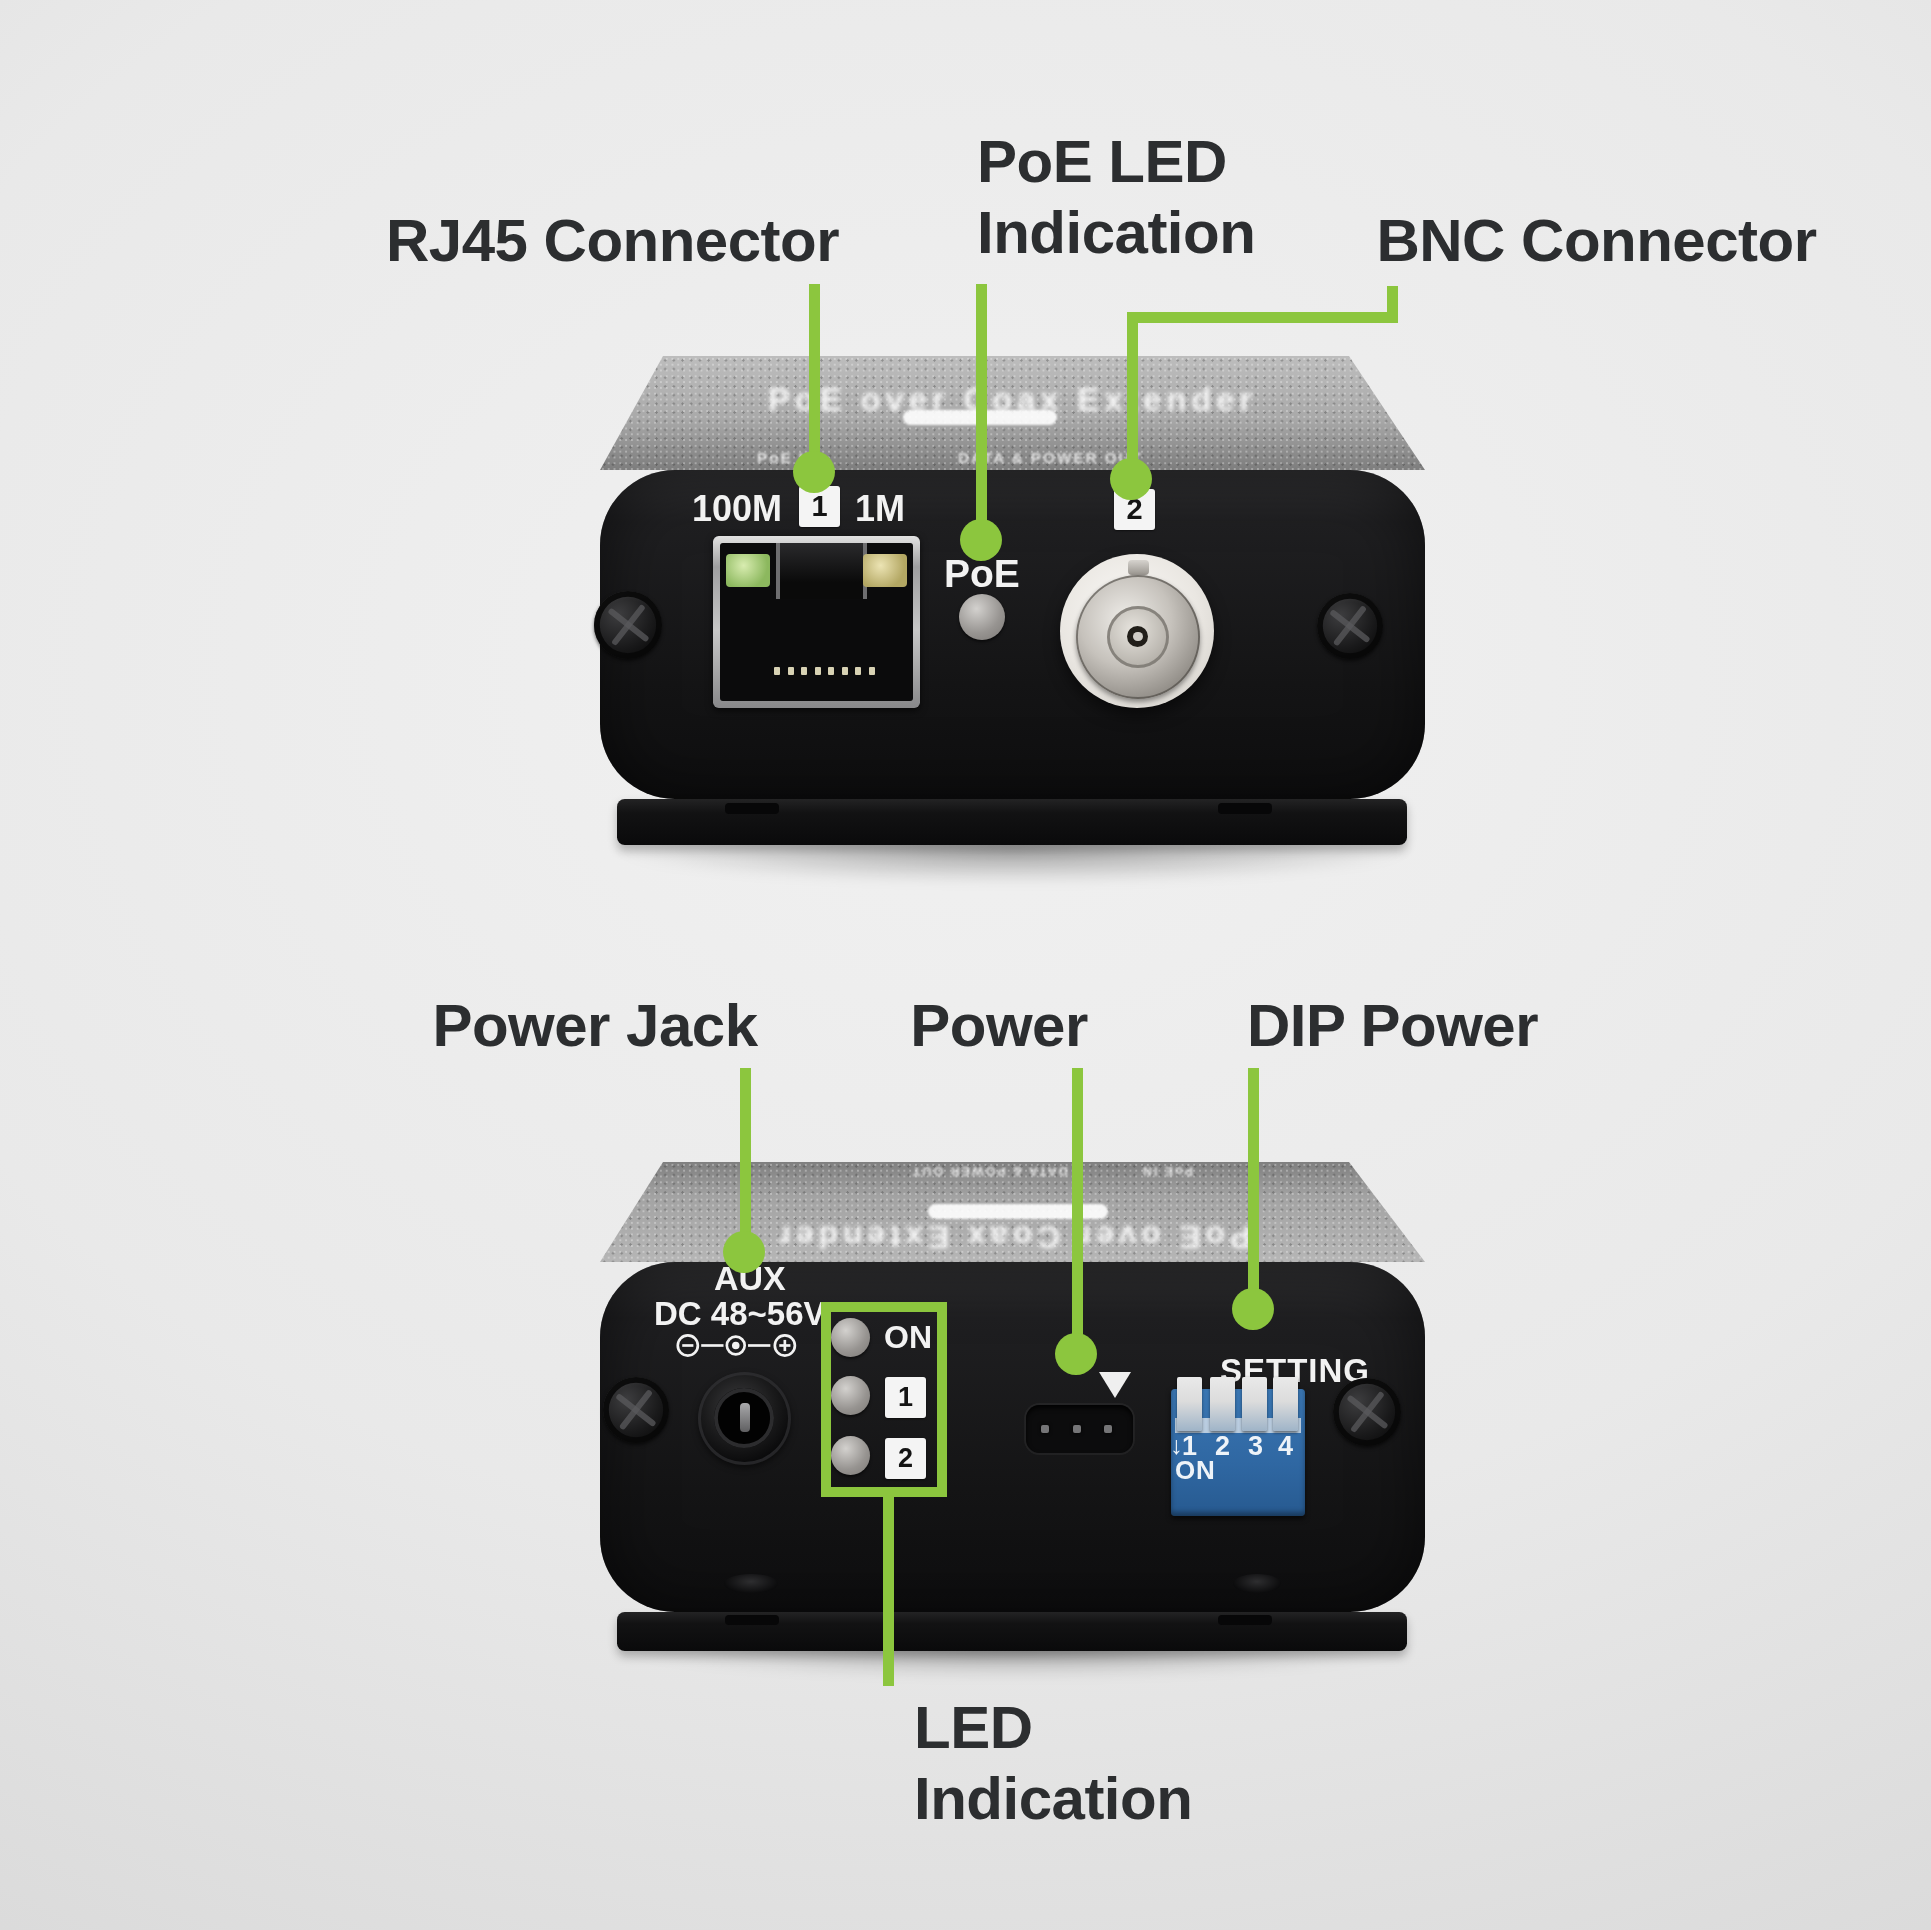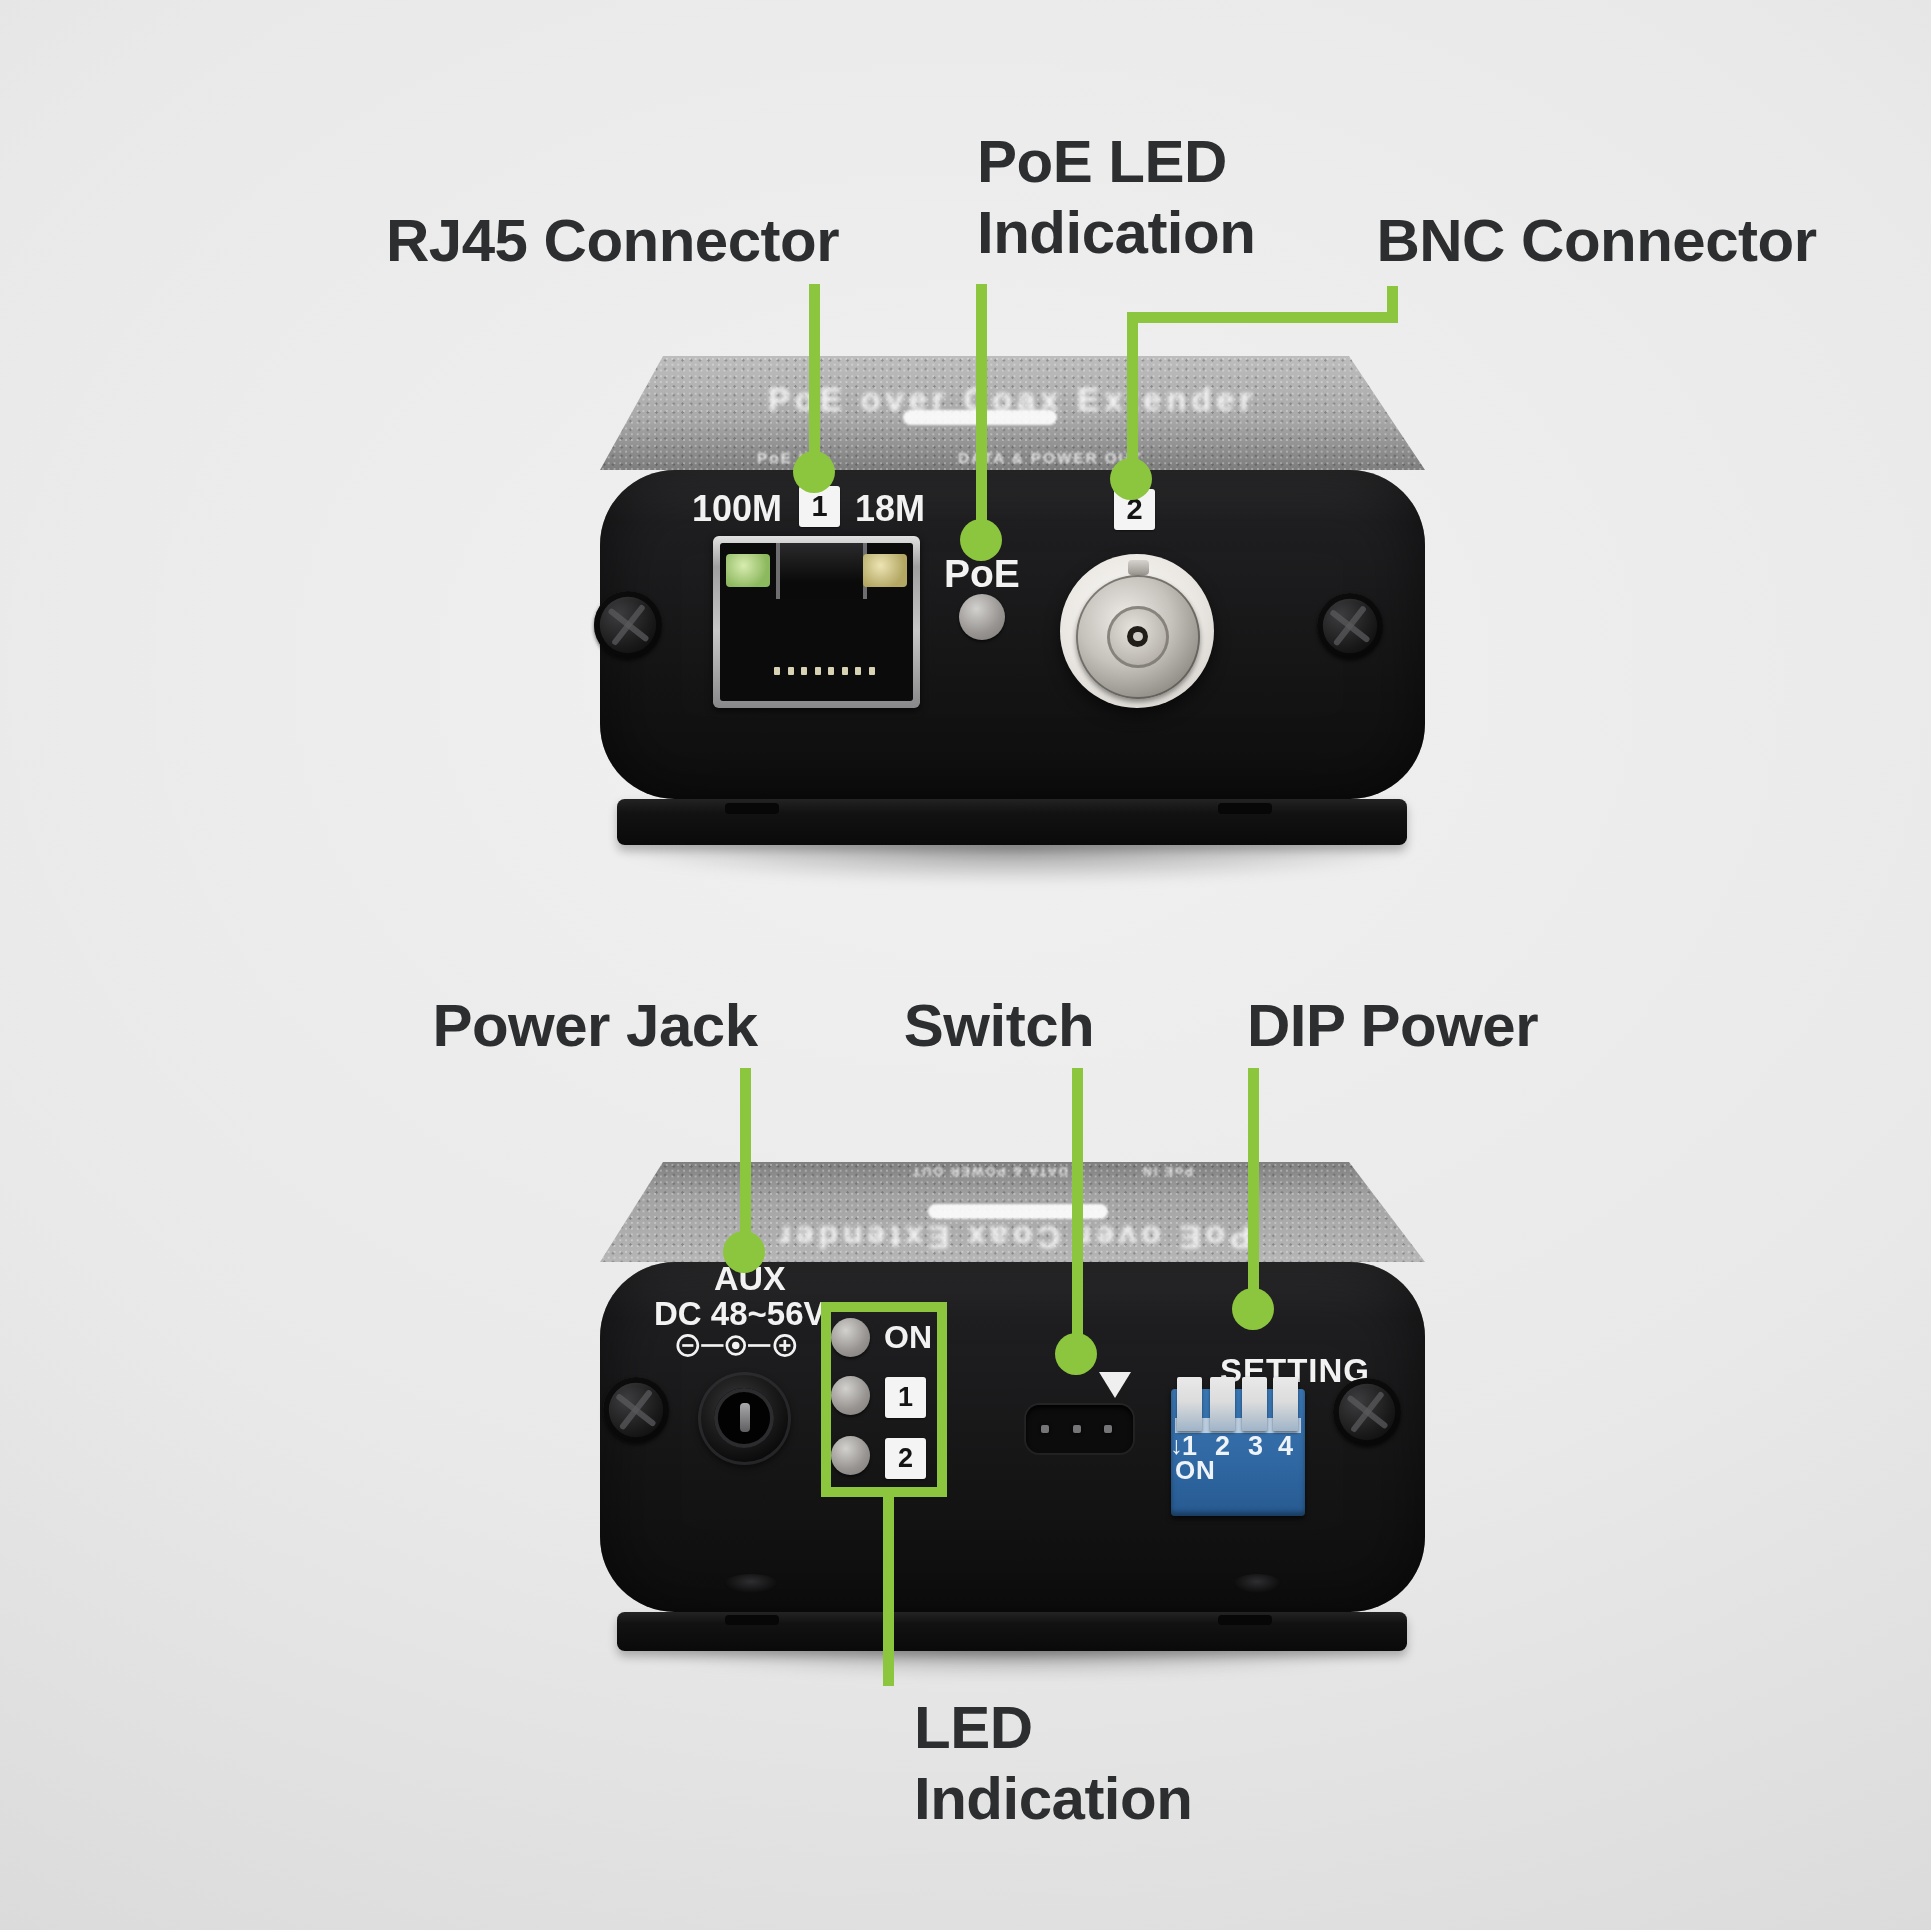--- a/index.html
+++ b/index.html
@@ -105,21 +105,21 @@
       <div class="abs topmark" style="left:0;top:25px;width:825px;text-align:center;font-size:33px;">PoE over Coax Extender</div>
       <div class="abs pill" style="left:303px;top:54px;width:154px;height:15.4px;"></div>
       <div class="abs edgemark" style="left:157px;top:93px;">PoE IN</div>
       <div class="abs edgemark" style="left:358px;top:93px;">DATA &amp; POWER OUT</div>
     </div>
 
     <div class="abs face-front" style="left:0;top:114px;width:825px;height:329px;"></div>
 
     <div class="abs wtext" style="left:92px;top:132px;font-size:36px;">100M</div>
     <div class="abs wbox" style="left:199px;top:130px;width:41px;height:41px;font-size:29px;">1</div>
-    <div class="abs wtext" style="left:255px;top:132px;font-size:36px;">18M</div>
+    <div class="abs wtext" style="left:255px;top:132px;font-size:36px;">1M</div>
 
     <div class="abs rj45" style="left:113px;top:180px;width:207px;height:172px;">
       <div class="rj45-cavity">
         <div class="rj45-latch"></div>
         <div class="rj45-led" style="left:5.8px;background:radial-gradient(circle at 40% 35%, #d8ecb0, #8cb85e 70%);"></div>
         <div class="rj45-led" style="right:5.8px;background:radial-gradient(circle at 40% 35%, #ece4b4, #b3a763 70%);"></div>
         <div class="pin" style="left:54px;top:124px;"></div>
         <div class="pin" style="left:68px;top:124px;"></div>
         <div class="pin" style="left:81px;top:124px;"></div>
         <div class="pin" style="left:95px;top:124px;"></div>
@@ -149,21 +149,21 @@
     <div class="abs screw" style="left:-5.8px;top:235px;width:68px;height:68px;"></div>
     <div class="abs screw" style="left:717px;top:237px;width:66px;height:66px;"></div>
 
     <div class="abs flange" style="left:17.4px;top:443px;width:790px;height:46px;">
       <div class="abs flange-tab" style="left:108px;top:3.9px;width:54px;height:11.6px;"></div>
       <div class="abs flange-tab" style="left:601px;top:3.9px;width:54px;height:11.6px;"></div>
     </div>
   </div>
 
   <div class="abs label center z3" style="left:406px;top:990px;width:378px;">Power Jack</div>
-  <div class="abs label center z3" style="left:884px;top:990px;width:230px;">Switch</div>
+  <div class="abs label center z3" style="left:884px;top:990px;width:230px;">Power</div>
   <div class="abs label center z3" style="left:1240px;top:990px;width:305px;">DIP Power</div>
 
   <div class="abs gl z3" style="left:740px;top:1068px;width:10.6px;height:170px;"></div>
   <div class="abs gdot z3" style="left:723px;top:1231px;width:42px;height:42px;"></div>
 
   <div class="abs gl z3" style="left:1072px;top:1068px;width:10.6px;height:274px;"></div>
   <div class="abs gdot z3" style="left:1055px;top:1333px;width:42px;height:42px;"></div>
 
   <div class="abs gl z3" style="left:1248px;top:1068px;width:10.6px;height:228px;"></div>
   <div class="abs gdot z3" style="left:1232px;top:1288px;width:42px;height:42px;"></div>

